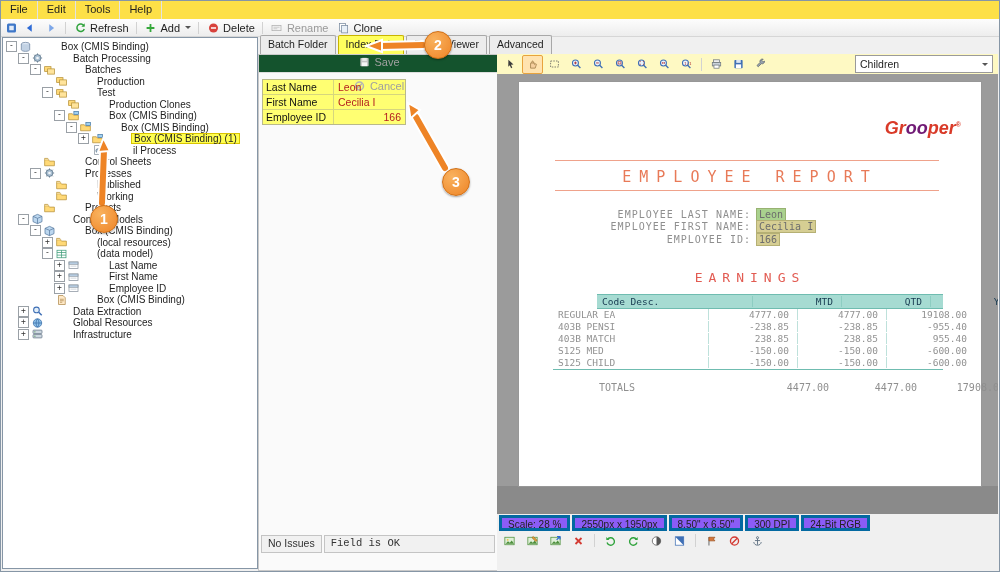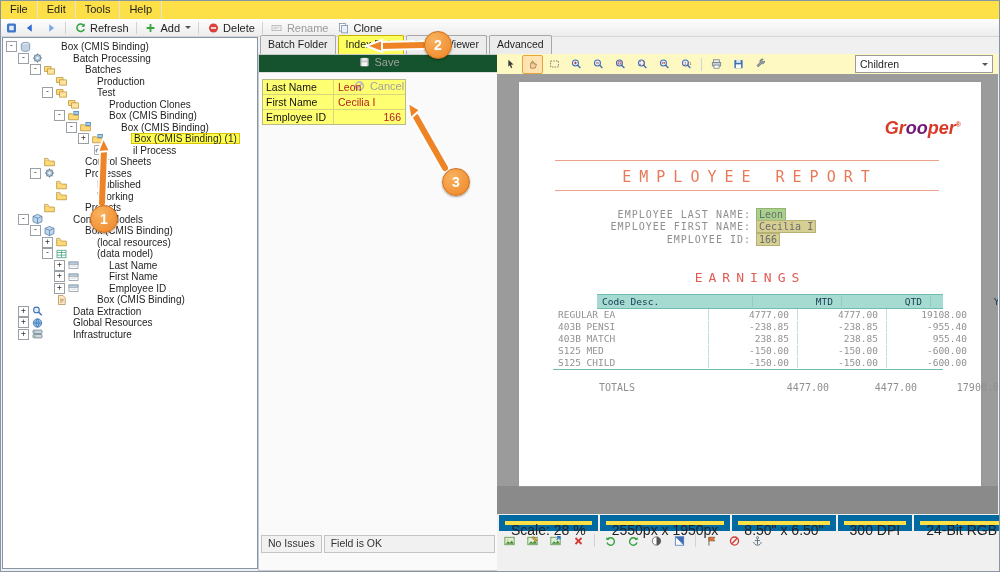--- a/index.html
+++ b/index.html
@@ -49,39 +49,39 @@
   .fbtn{display:flex;align-items:center;gap:3px;}
   .fieldgrid{margin:6px 0 0 3px;width:142px;border:1px solid #b9b98a;}
   .frow{display:flex;height:14px;background:#ffff72;border-bottom:1px solid #d6d67e;font-size:10.5px;}
   .frow:last-child{border-bottom:none;}
   .flabel{flex:none;width:64px;padding:1px 3px 0;border-right:1px solid #d6d67e;color:#111;}
   .fvalue{flex:1;padding:1px 4px 0;color:#b42020;}
   .fvalue.right{text-align:right;}
   .formstatus{position:absolute;left:2px;right:3px;bottom:17px;display:flex;gap:2px;}
   .fscell{background:#f1f1f1;border:1px solid #c4c4c4;height:15px;padding:1px 6px 0;
           font-size:10.5px;color:#333;white-space:nowrap;}
-  .fscell.grow{flex:1;}
+  .fscell.grow{flex:1;font-family:Liberation Mono, monospace;}
 
   
   .viewer{position:absolute;left:239px;top:17px;right:0;bottom:0;background:#f0f0f0;}
   .vbar{position:absolute;left:0;top:0;right:0;height:20px;background:#fef9c3;
         border-bottom:1px solid #d8d8d8;display:flex;align-items:center;padding:0 3px;}
   .vicon{width:19px;height:17px;display:inline-flex;align-items:center;justify-content:center;
          border:1px solid transparent;border-radius:2px;}
   .vicon.active{background:#ffe3b0;border-color:#e8a33d;}
   .vsep{width:1px;height:13px;background:#d2d2d2;margin:0 3px;}
   .childsel{margin-left:auto;width:128px;height:16px;background:#fff;border:1px solid #9a9a9a;
             display:flex;align-items:center;padding:0 4px;font-size:10.5px;margin-right:2px;}
   .childsel .caret{margin-left:auto;}
   .docarea{position:absolute;left:0;top:20px;right:0;height:440px;background:#9b9b9b;overflow:hidden;}
   .darkband{position:absolute;left:0;top:412px;height:28px;right:0;background:#8a8a8a;}
   .page{position:absolute;left:22px;top:8px;width:462px;height:404px;background:#fff;
         box-shadow:0 0 0 1px #979797;}
   .vstatus{position:absolute;left:0;top:460px;right:0;height:16px;display:flex;gap:2px;padding:1px 2px;}
-  .vscell{background:#fde047;border:6px solid #0369a1;padding:1px 6px 0;font-size:14px;
+  .vscell{background:#8b5cf6;border:3px solid #0369a1;padding:1px 6px 0;font-size:10px;
           white-space:nowrap;color:#222;}
   .vtools2{position:absolute;left:2px;top:478px;height:17px;display:flex;align-items:center;gap:2px;}
   .logo{position:absolute;right:20px;top:36px;font-weight:bold;font-style:italic;font-size:18px;
         color:#d93a28;}
   .logo .oo{color:#701a75;}
   .logo sup{font-size:7px;font-style:normal;}
   .rule{position:absolute;left:36px;right:42px;border-top:1px solid #efa28b;}
   .rule.t{top:78px;}  .rule.b{top:108px;}
   .doctitle{position:absolute;left:0;right:0;top:86px;text-align:center;font-size:15px;
             letter-spacing:8px;color:#e87a58;font-family:"DejaVu Sans Mono",monospace;}

